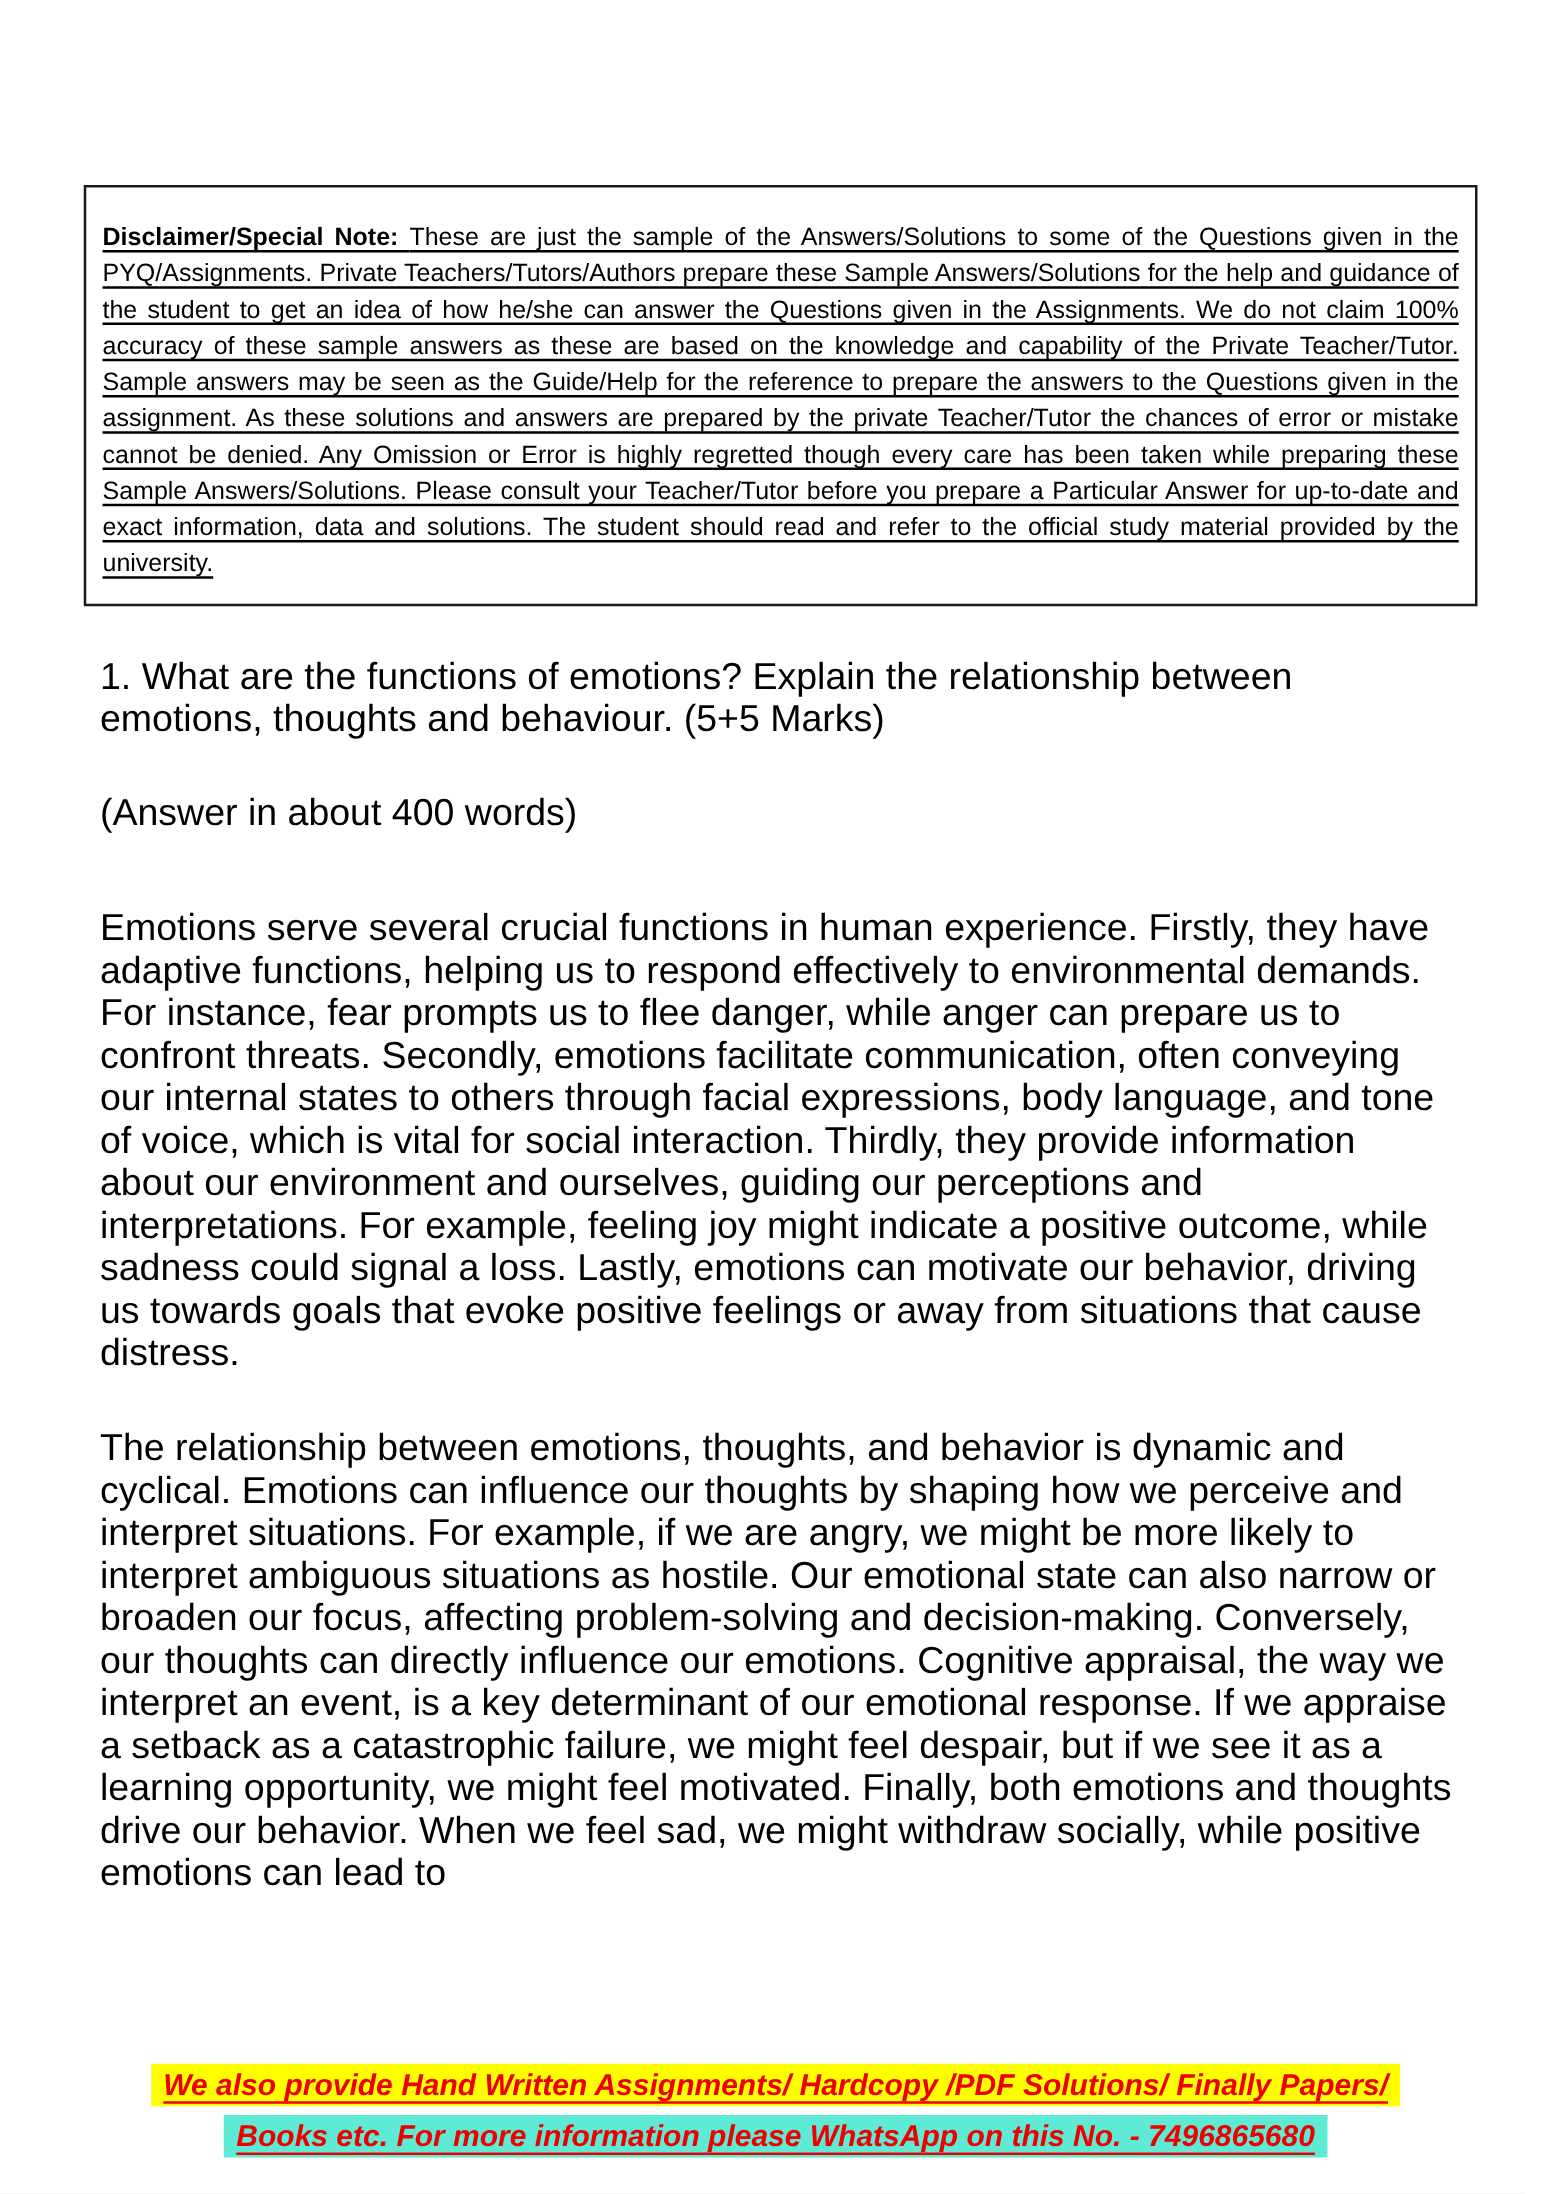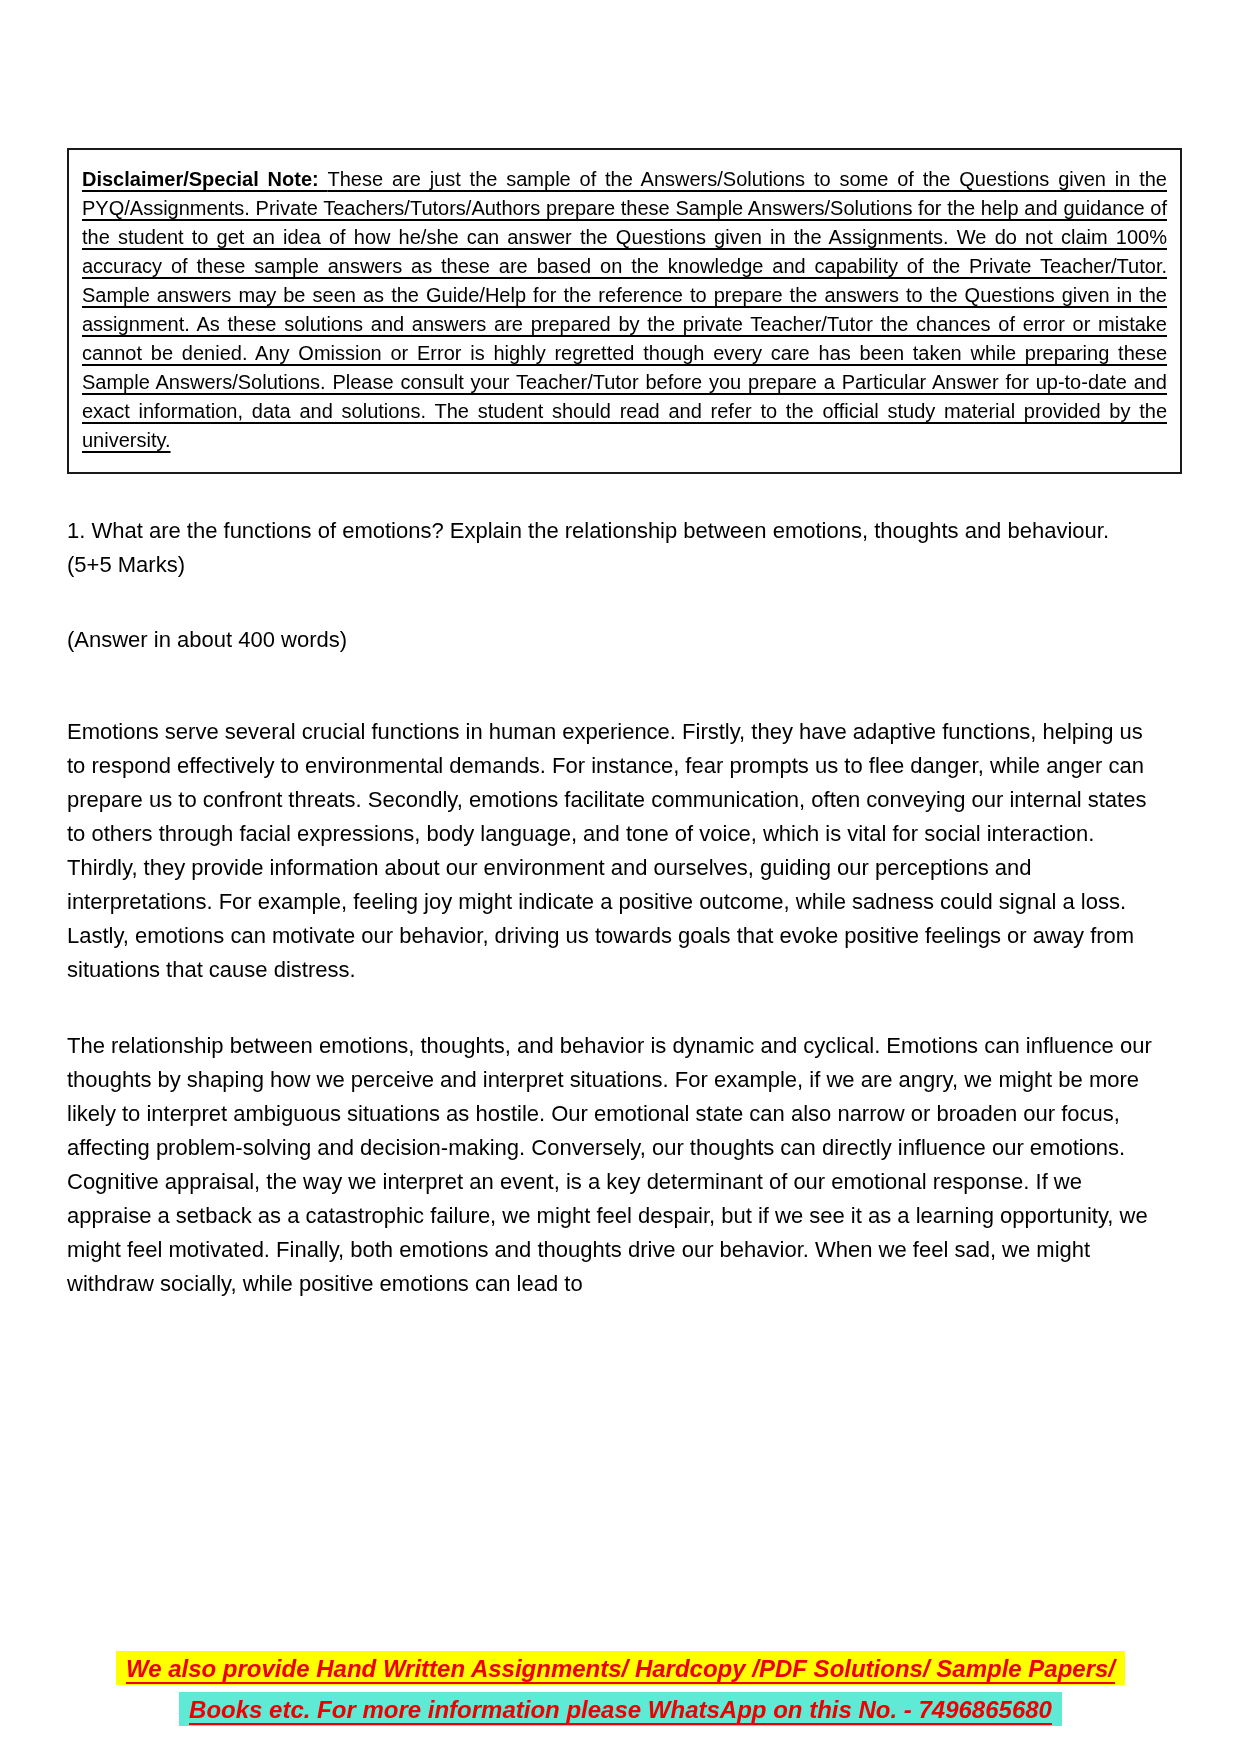--- a/index.html
+++ b/index.html
@@ -12,44 +12,44 @@
     color: #000000;
     position: relative;
     overflow: hidden;
     box-sizing: border-box;
     padding: 148px 59px 0 67px;
   }
   .disclaimer-box {
     width: 1115px;
     box-sizing: border-box;
     border: 2px solid #1a1a1a;
-    padding: 15px 13px 17px 13px;
+    padding: 26px 13px 17px 13px;
   }
   .disclaimer-box p {
     margin: 0;
     font-size: 20px;
     line-height: 29px;
     text-align: justify;
     text-decoration: underline;
     text-decoration-thickness: 1.5px;
     text-underline-offset: 4px;
   }
   .section-heading {
     width: 1085px;
     text-align: center;
     font-size: 22px;
     font-weight: 700;
     margin: 140px 0 0 0;
     letter-spacing: 0.2px;
   }
   .body-text {
     width: 1085px;
-    font-size: 22px;
+    font-size: 30px;
     line-height: 34px;
-    margin: 0;
+    margin: 13px;
   }
   .question      { margin-top: 40px; }
   .answer-note   { margin-top: 41px; }
   .para-1        { margin-top: 58px; }
   .para-2        { margin-top: 42px; }
   .body-text b   { font-weight: 400; }
   .promo-footer {
     position: absolute;
     left: 0;
     top: 1648px;
@@ -83,20 +83,20 @@
   <p class="body-text question">1. What are the functions of emotions? Explain the relationship between emotions, thoughts and behaviour. (5+5 Marks)</p>
 
   <p class="body-text answer-note">(Answer in about 400 words)</p>
 
   <p class="body-text para-1"><span>Emotions serve several crucial functions in human experience. Firstly, they have </span><b>adaptive functions</b><span>, helping us to respond effectively to environmental demands. For instance, fear prompts us to flee danger, while anger can prepare us to confront threats. Secondly, emotions facilitate </span><b>communication</b><span>, often conveying our internal states to others through facial expressions, body language, and tone of voice, which is vital for social interaction. Thirdly, they provide </span><b>information</b><span> about our environment and ourselves, guiding our perceptions and interpretations. For example, feeling joy might indicate a positive outcome, while sadness could signal a loss. Lastly, emotions can </span><b>motivate</b><span> our behavior, driving us towards goals that evoke positive feelings or away from situations that cause distress.</span></p>
 
   <p class="body-text para-2"><span>The relationship between emotions, thoughts, and behavior is dynamic and cyclical. </span><b>Emotions</b><span> can influence our </span><b>thoughts</b><span> by shaping how we perceive and interpret situations. For example, if we are angry, we might be more likely to interpret ambiguous situations as hostile. Our emotional state can also narrow or broaden our focus, affecting problem-solving and decision-making. Conversely, our </span><b>thoughts</b><span> can directly influence our </span><b>emotions</b><span>. Cognitive appraisal, the way we interpret an event, is a key determinant of our emotional response. If we appraise a setback as a catastrophic failure, we might feel despair, but if we see it as a learning opportunity, we might feel motivated. Finally, both emotions and thoughts drive our </span><b>behavior</b><span>. When we feel sad, we might withdraw socially, while positive emotions can lead to</span></p>
 
   <div class="promo-footer">
     <div class="footer-line">
-      <span class="hl" style="color: rgb(238, 0, 0); background-color: rgb(255, 255, 0); text-decoration-color: rgb(238, 0, 0);">We also provide Hand Written Assignments/ Hardcopy /PDF Solutions/ Sample Papers/</span>
+      <span class="hl" style="color: rgb(238, 0, 0); background-color: rgb(255, 255, 0); text-decoration-color: rgb(238, 0, 0);">We also provide Hand Written Assignments/ Hardcopy /PDF Solutions/ Finally Papers/</span>
     </div>
     <div class="footer-line">
       <span class="hl" style="color: rgb(238, 0, 0); background-color: #5eead4; text-decoration-color: rgb(238, 0, 0);">Books etc. For more information please WhatsApp on this No. - 7496865680</span>
     </div>
   </div>
 
 </div>
 
 </body></html>

